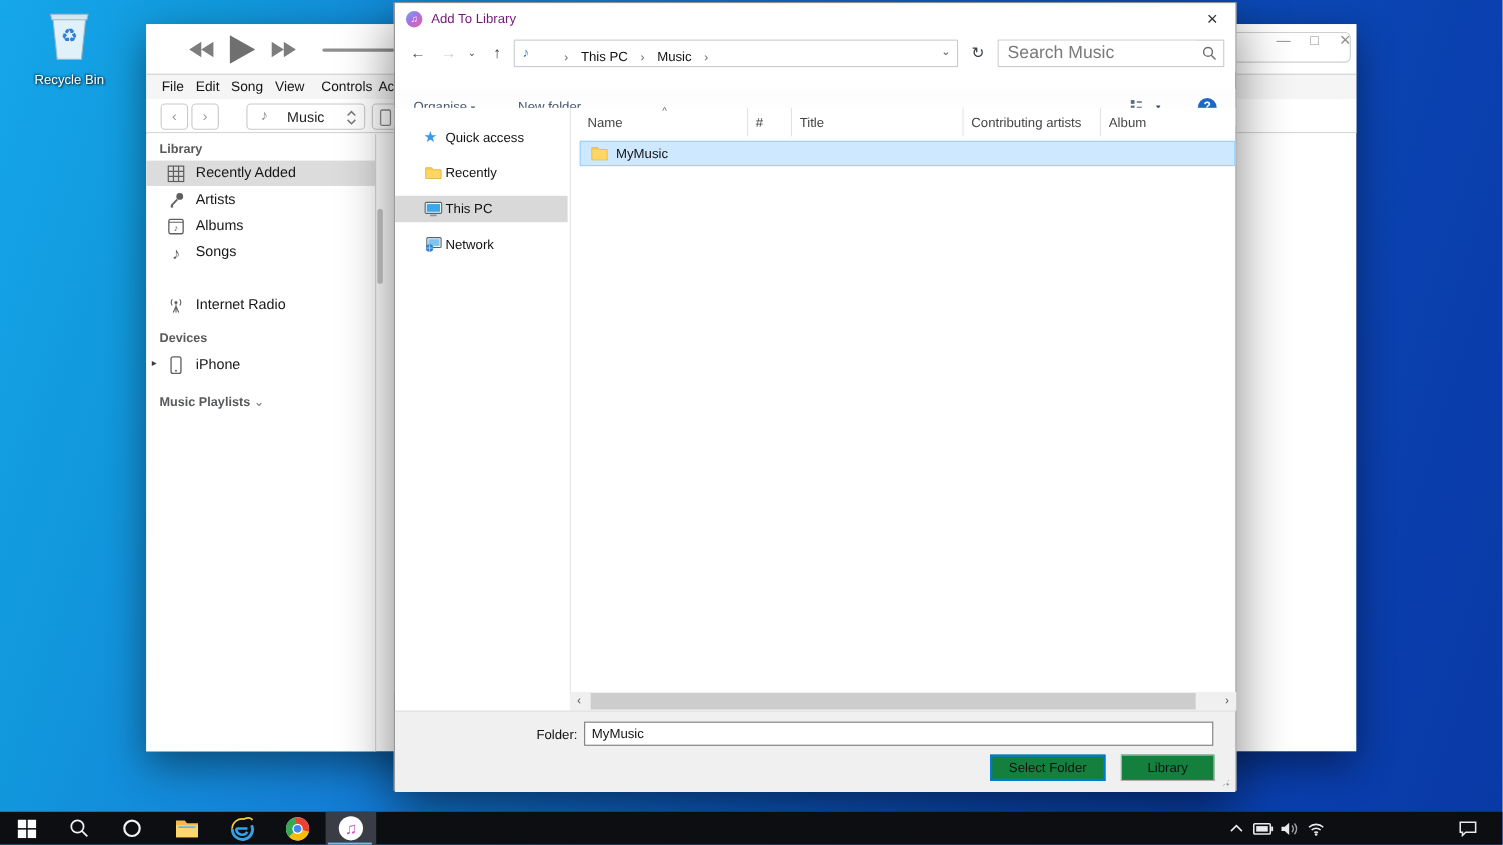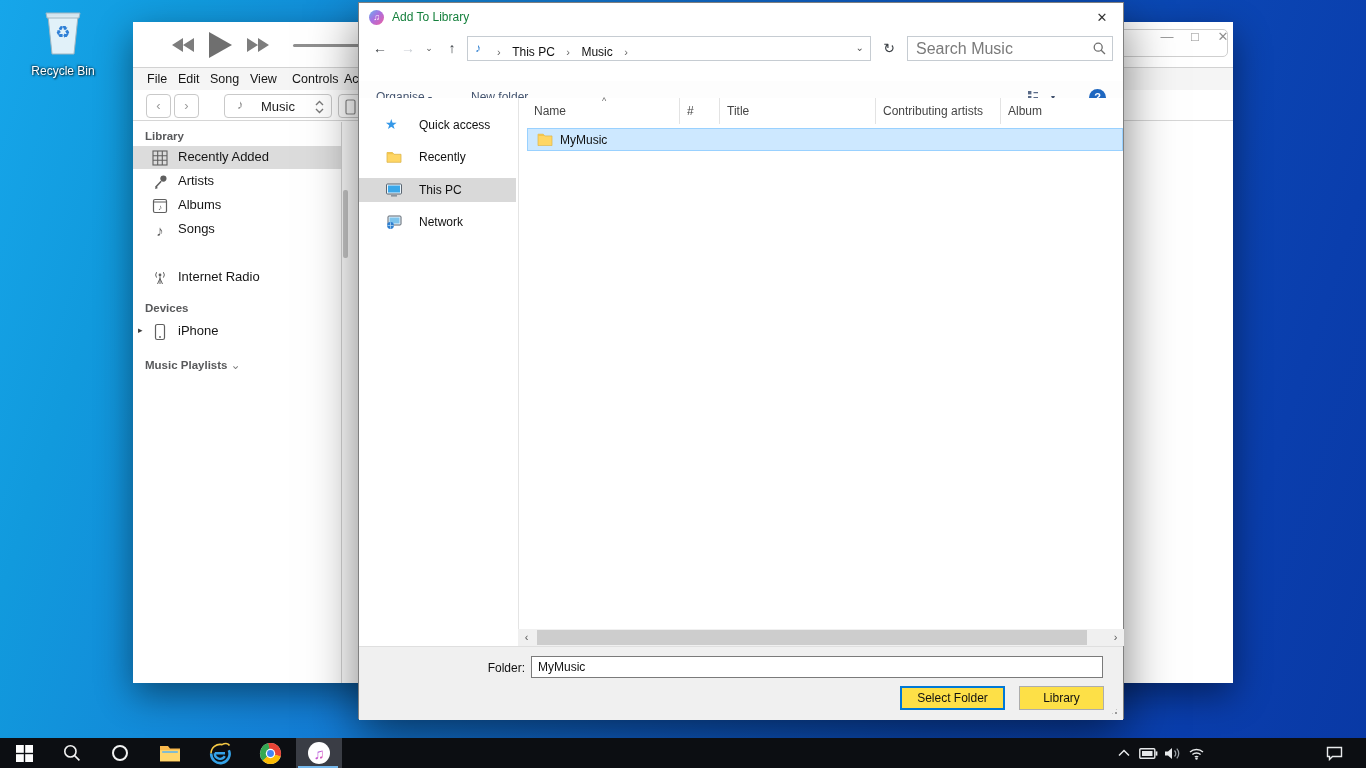--- a/index.html
+++ b/index.html
@@ -35,61 +35,61 @@
   .sb-row .sb-ico { position:absolute; left:18px; top:3px; width:18px; height:18px; }
   .sb-row .sb-label { position:absolute; left:45px; top:3px; font-size:13px; color:#161616; }
   .sb-scroll-thumb { position:absolute; left:210px; top:168px; width:5px; height:68px; background:#c9c9c9; border-radius:2px; }
   .sb-disclosure { position:absolute; left:5px; top:5px; font-size:9px; color:#3c3c3c; }
 
   
   .dialog { left:358px; top:2px; width:766px; height:717px; background:#fff; border:1px solid #808080; box-shadow:0 18px 46px rgba(0,0,0,.5); }
   .dlg-titlebar { position:absolute; left:0; top:0; width:100%; height:29px; background:#fff; }
   .dlg-app-icon { position:absolute; left:10px; top:7px; width:15px; height:15px; border-radius:50%;
                   background:linear-gradient(135deg,#6ab0f0 0%,#a96fe0 45%,#ee5fa0 100%); color:#fff; font-size:9px; line-height:15px; text-align:center; }
-  .dlg-title { position:absolute; left:33px; top:0; height:29px; line-height:29px; font-size:12px; color:#15803d; }
+  .dlg-title { position:absolute; left:33px; top:0; height:29px; line-height:29px; font-size:12px; color:#701a75; }
   .dlg-close { position:absolute; right:8px; top:0; width:26px; height:29px; line-height:29px; text-align:center; font-size:13px; color:#333; }
   .dlg-addrrow { position:absolute; left:0; top:29px; width:100%; height:33px; background:#fff; }
   .addr-glyph { position:absolute; top:0; height:33px; line-height:33px; text-align:center; font-size:14px; }
   .addr-box { position:absolute; left:108px; top:4px; width:404px; height:25px; border:1px solid #c6ccd2; background:#fff; }
   .addr-box .crumb-note { position:absolute; left:7px; top:4px; color:#2f7fd0; font-size:12px; }
   .crumb { font-size:12px; color:#111; }
   .crumb-sep { font-size:11px; color:#666; padding:0 7px; }
   .addr-caret { position:absolute; right:6px; top:5px; font-size:10px; color:#555; }
-  .addr-flow { position:absolute; left:22px; top:5px; white-space:nowrap; }
+  .addr-flow { position:absolute; left:38px; top:5px; white-space:nowrap; }
   .search-box { position:absolute; left:548px; top:4px; width:206px; height:25px; border:1px solid #c6ccd2; background:#fff; }
   .search-box input { position:absolute; left:0; top:0; width:180px; height:23px; border:0; outline:none; padding-left:8px; font-size:16px;
                       font-family:"Liberation Sans",sans-serif; color:#333; }
   .search-box input::placeholder { color:#7a7a7a; opacity:1; }
   .search-box svg { position:absolute; right:6px; top:5px; }
   .dlg-toolbar { position:absolute; left:0; top:78px; width:100%; height:33px; background:#fdfdfd; border-bottom:1px solid #e6e6e6; }
   .tb-item { position:absolute; top:0; height:33px; line-height:33px; font-size:12px; color:#44546f; }
   .tb-caret { font-size:8px; color:#44546f; }
   .help-circle { position:absolute; left:730px; top:8px; width:17px; height:17px; border-radius:50%; background:#1f67c0;
                  color:#fff; font-size:11px; font-weight:bold; text-align:center; line-height:17px; }
   .dlg-body { position:absolute; left:0; top:95px; width:100%; height:531px; background:#fff; }
   .nav-pane { position:absolute; left:0; top:0; width:158px; height:100%; }
   .nav-item { position:absolute; left:0; width:157px; height:22px; }
   .nav-item.selected { background:#d9d9d9; }
   .nav-item .nav-ico { position:absolute; left:26px; top:2px; width:18px; height:18px; }
-  .nav-item .nav-label { position:absolute; left:60px; top:4px; font-size:12px; color:#111; }
+  .nav-item .nav-label { position:absolute; left:46px; top:4px; font-size:12px; color:#111; }
   .file-area { position:absolute; left:159px; top:0; width:606px; height:100%; border-left:1px solid #e4e4e4; }
   .list-header { position:absolute; left:2px; top:0; width:602px; height:26px; display:flex; }
   .hcell { height:26px; line-height:26px; font-size:12px; color:#454545; padding-left:7px; border-right:1px solid #e3e3e3; }
   .sort-caret { position:absolute; left:81px; top:-2px; font-size:9px; color:#666; }
   .file-row { position:absolute; left:8px; top:30px; width:596px; height:23px; background:#cde8ff; border:1px solid #99d1ff; }
   .file-row .f-ico { position:absolute; left:9px; top:3px; }
   .file-row .f-name { position:absolute; left:32px; top:4px; font-size:12px; color:#111; }
   .dlg-scroll { position:absolute; left:159px; top:626px; width:606px; height:17px; background:#f0f0f0; }
   .scr-arrow { position:absolute; top:0; width:17px; height:17px; line-height:17px; text-align:center; font-size:11px; color:#555; }
   .scr-thumb { position:absolute; left:19px; top:1px; width:550px; height:15px; background:#cdcdcd; }
   .dlg-footer { position:absolute; left:0; top:643px; width:100%; height:74px; background:#f0f0f0; border-top:1px solid #dfdfdf; }
   .folder-label { position:absolute; left:116px; top:14px; width:50px; text-align:right; font-size:12px; color:#111; }
   .folder-input { position:absolute; left:172px; top:9px; width:572px; height:22px; border:1px solid #7a7a7a; padding-left:6px;
                   font-size:12px; font-family:"Liberation Sans",sans-serif; color:#111; background:#fff; }
-  .btn { position:absolute; top:39px; height:24px; background:#fde047; font-size:12px; color:#111; text-align:center; line-height:21px; }
+  .btn { position:absolute; top:39px; height:24px; background:#15803d; font-size:12px; color:#111; text-align:center; line-height:21px; }
   .btn-primary { left:541px; width:105px; border:2px solid #0078d7; }
   .btn-plain { left:660px; width:85px; border:1px solid #adadad; line-height:22px; }
   .resize-grip { position:absolute; right:4px; bottom:4px; width:9px; height:9px;
                  background:radial-gradient(circle at 1px 1px,#9a9a9a 1px,transparent 1.2px);
                  background-size:4px 4px; background-position:bottom right; clip-path:polygon(100% 0,100% 100%,0 100%); }
 
   
   .taskbar { left:0; bottom:0; width:1366px; height:30px; background:#0c0e12; }
   .tb-cell { position:absolute; top:0; width:44px; height:30px; display:flex; align-items:center; justify-content:center; }
   .tb-cell.active { background:#3a3d45; }

